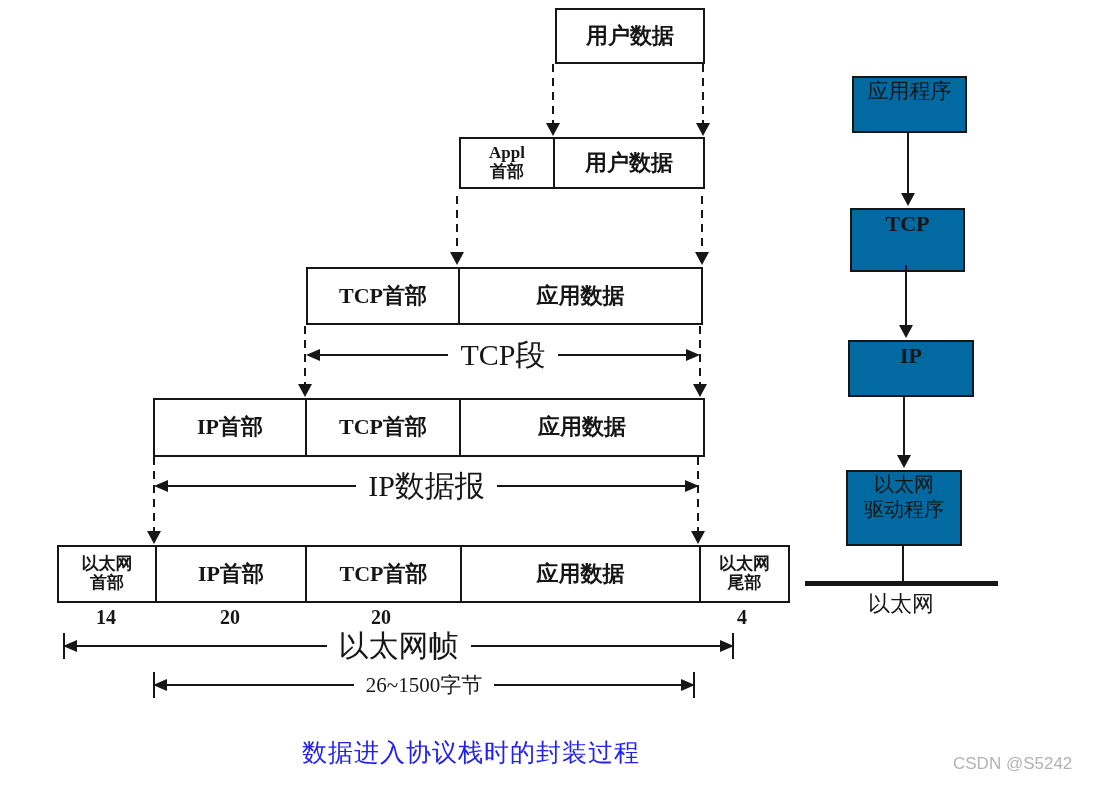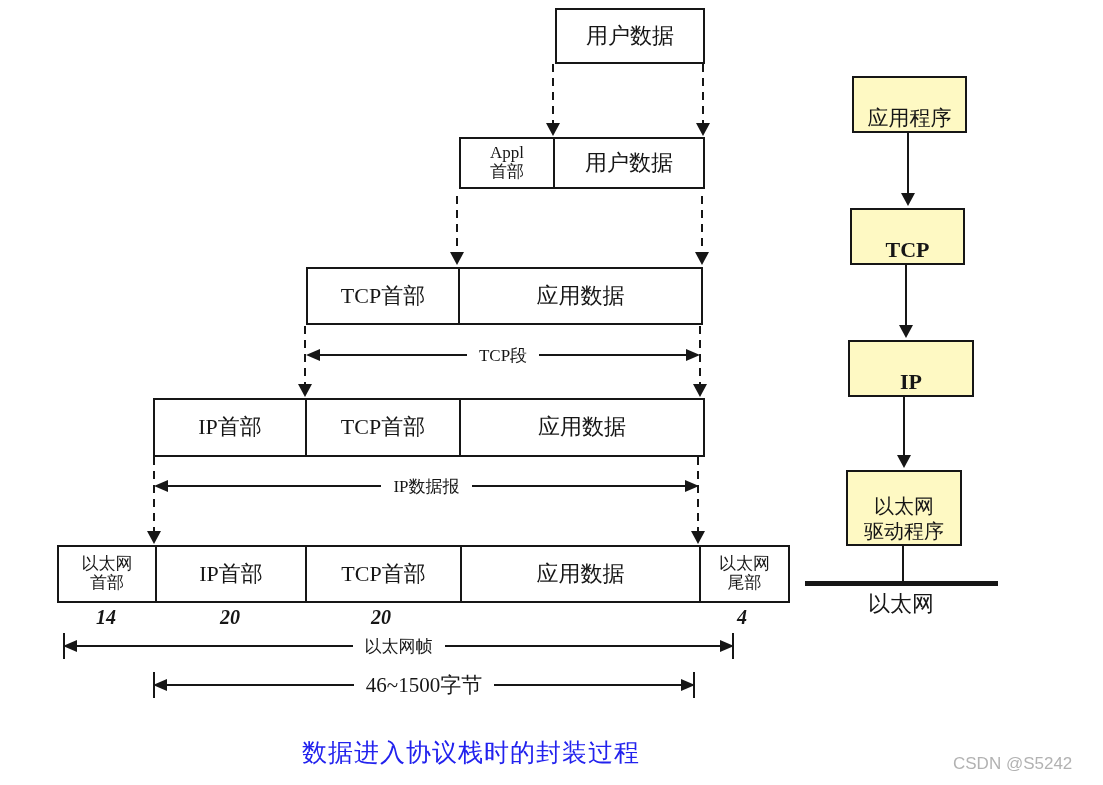--- a/index.html
+++ b/index.html
@@ -1,44 +1,44 @@
 <!DOCTYPE html>
 <html style="--ink: #161616; --caption: #2222ee; --watermark: #b2b2b2;"><head>
 <meta charset="utf-8">
 <style>
   :root { --ink:#161616; --caption:#2222ee; --watermark:#b2b2b2; }
   html,body { margin:0; padding:0; background:#fff; }
   body { font-family:"Liberation Serif","DejaVu Serif",serif; color:var(--ink); }
   .canvas { position:relative; width:1103px; height:785px; background:#fff; overflow:hidden; }
 
-  .row { position:absolute; display:flex; border:2px solid var(--ink); box-sizing:border-box; background:#fff; }
+  .row { position:absolute; display:flex; border:2px solid var(--ink); box-sizing:border-box; background:#fff;font-weight:bold; }
   .cell { flex:1 1 auto; display:flex; flex-direction:column; align-items:center; justify-content:center; font-size:22px; line-height:1.1; white-space:nowrap; }
   .cell + .cell { border-left:2px solid var(--ink); }
   .cell.small { font-size:17px; }
 
   .vdash { position:absolute; width:2px;
     background-image:repeating-linear-gradient(to bottom, var(--ink) 0 8px, transparent 8px 14px); }
   .vline { position:absolute; width:2px; background:var(--ink); }
   .tri-down { position:absolute; width:0; height:0;
     border-left:7px solid transparent; border-right:7px solid transparent;
     border-top:13px solid var(--ink); }
 
   .harrow { position:absolute; display:flex; align-items:center; }
   .harrow .hline { flex:1 1 auto; height:0; border-top:2px solid var(--ink); }
   .harrow .tri-l { width:0; height:0; border-top:6px solid transparent; border-bottom:6px solid transparent; border-right:14px solid var(--ink); }
   .harrow .tri-r { width:0; height:0; border-top:6px solid transparent; border-bottom:6px solid transparent; border-left:14px solid var(--ink); }
-  .harrow .hlabel { padding:0 12px; font-size:17px; white-space:nowrap; }
+  .harrow .hlabel { padding:0 12px; font-size:30px; white-space:nowrap; }
   .harrow.ticked::before, .harrow.ticked::after { content:""; position:absolute; top:50%; transform:translateY(-50%); width:2px; height:26px; background:var(--ink); }
   .harrow.ticked::before { left:0; }
   .harrow.ticked::after { right:0; }
 
-  .bytecount { position:absolute; width:60px; text-align:center; font-weight:bold; font-size:20px;font-style:italic; }
+  .bytecount { position:absolute; width:60px; text-align:center; font-weight:bold; font-size:20px; }
 
-  .pbox { position:absolute; border:2px solid var(--ink); box-sizing:border-box; background:#fef9c3;
-    display:flex; flex-direction:column; align-items:center; justify-content:flex-end; font-size:21px; line-height:1.25; white-space:nowrap; }
+  .pbox { position:absolute; border:2px solid var(--ink); box-sizing:border-box; background:#0369a1;
+    display:flex; flex-direction:column; align-items:center; justify-content:flex-start; font-size:21px; line-height:1.25; white-space:nowrap; }
   .pbox.bold { font-weight:bold; font-size:22px; }
   .thickbar { position:absolute; height:5px; background:var(--ink); }
 
   .caption { position:absolute; text-align:left; font-size:25px; color:var(--caption); letter-spacing:1px; white-space:nowrap; }
   .watermark { position:absolute; font-family:"Liberation Sans",sans-serif; font-size:17px; color:var(--watermark); white-space:nowrap; }
   .netlabel { position:absolute; text-align:center; font-size:22px; white-space:nowrap; }
 </style>
 </head>
 <body>
 
@@ -146,32 +146,32 @@
     <span class="tri-l"></span>
     <span class="hline"></span>
     <span class="hlabel">以太网帧</span>
     <span class="hline"></span>
     <span class="tri-r"></span>
   </div>
 
   <div class="harrow ticked" style="left:153px;top:672px;width:542px;height:26px">
     <span class="tri-l"></span>
     <span class="hline"></span>
-    <span class="hlabel" style="font-size:21px">46~1500字节</span>
+    <span class="hlabel" style="font-size:21px">26~1500字节</span>
     <span class="hline"></span>
     <span class="tri-r"></span>
   </div>
 
   <div class="pbox" style="left:852px;top:76px;width:115px;height:57px">
       <span>应用程序</span>
     </div>
   <div class="vline" style="left:907px;top:133px;height:61px"></div>
   <div class="tri-down" style="left:901px;top:193px"></div>
 
-  <div class="pbox bold" style="left:850px;top:208px;width:115px;height:57px">
+  <div class="pbox bold" style="left:850px;top:208px;width:115px;height:64px">
       <span>TCP</span>
     </div>
   <div class="vline" style="left:905px;top:265px;height:61px"></div>
   <div class="tri-down" style="left:899px;top:325px"></div>
 
   <div class="pbox bold" style="left:848px;top:340px;width:126px;height:57px">
       <span>IP</span>
     </div>
   <div class="vline" style="left:903px;top:397px;height:59px"></div>
   <div class="tri-down" style="left:897px;top:455px"></div>

